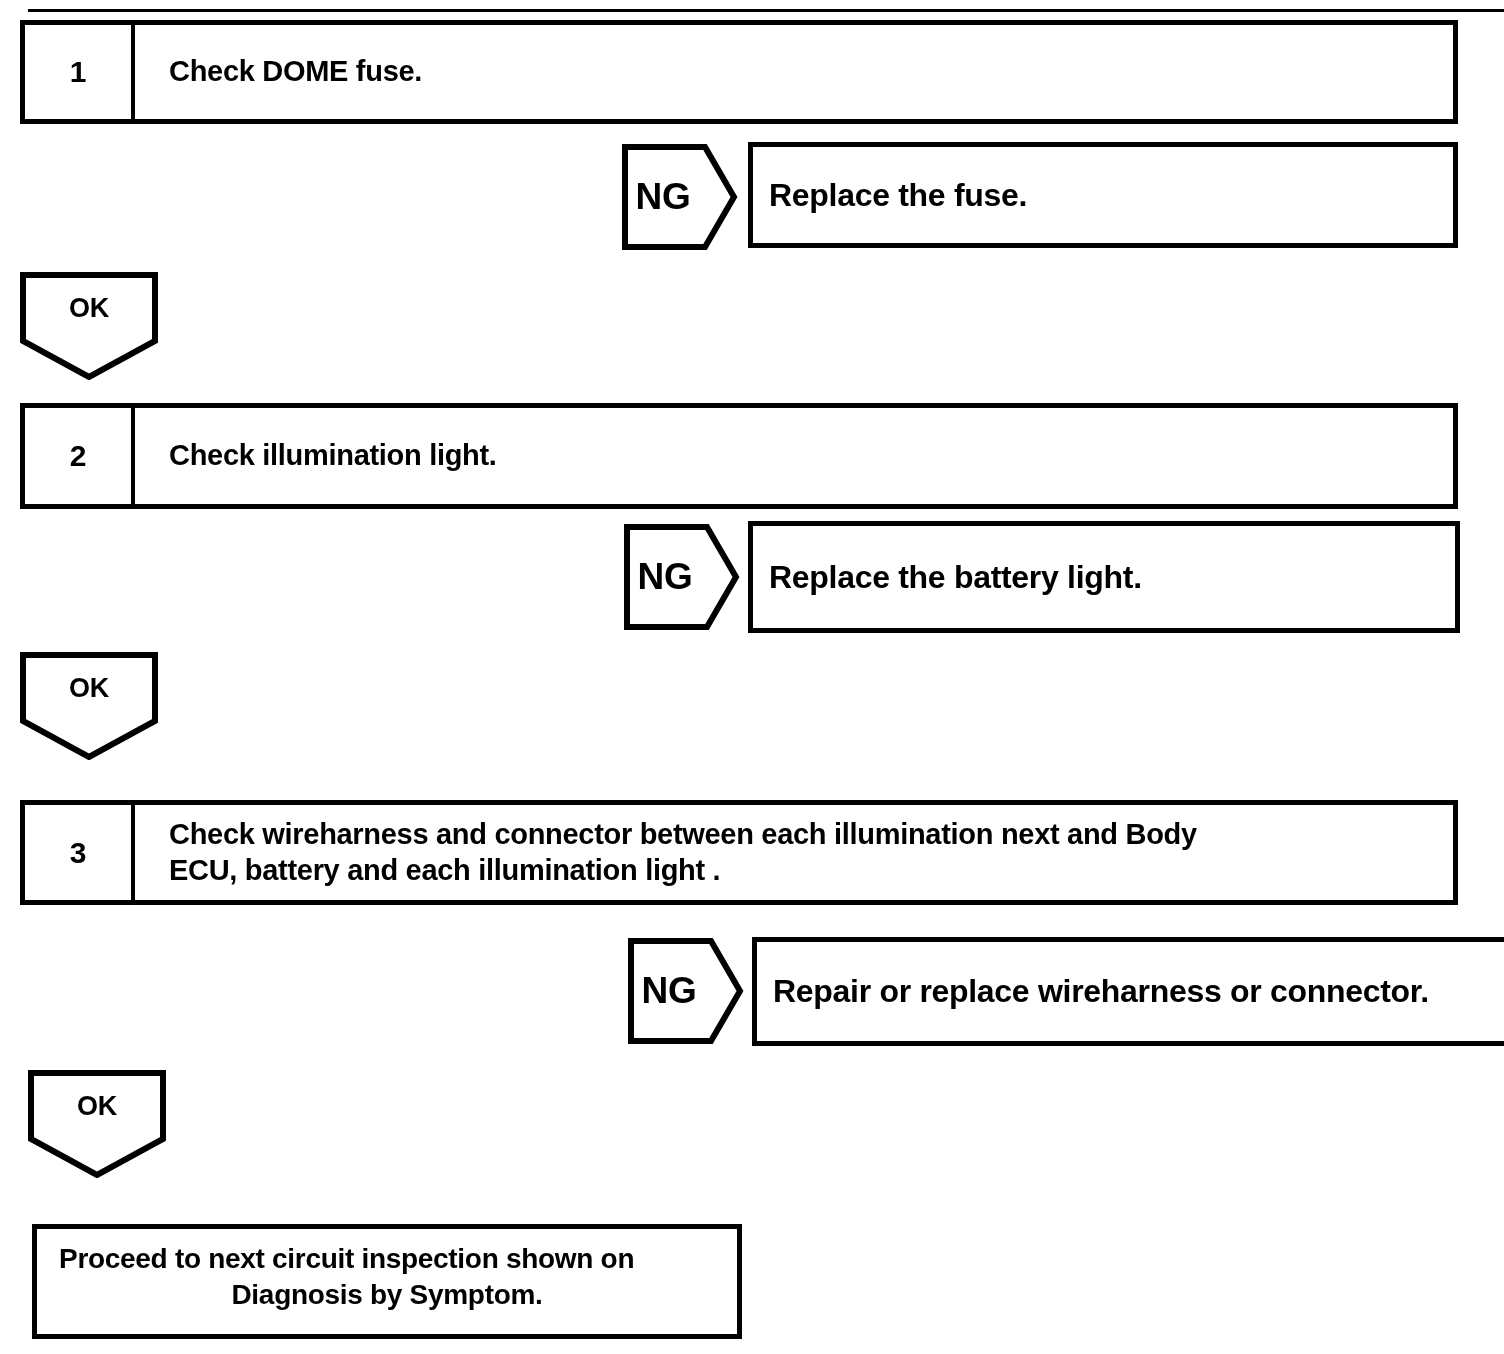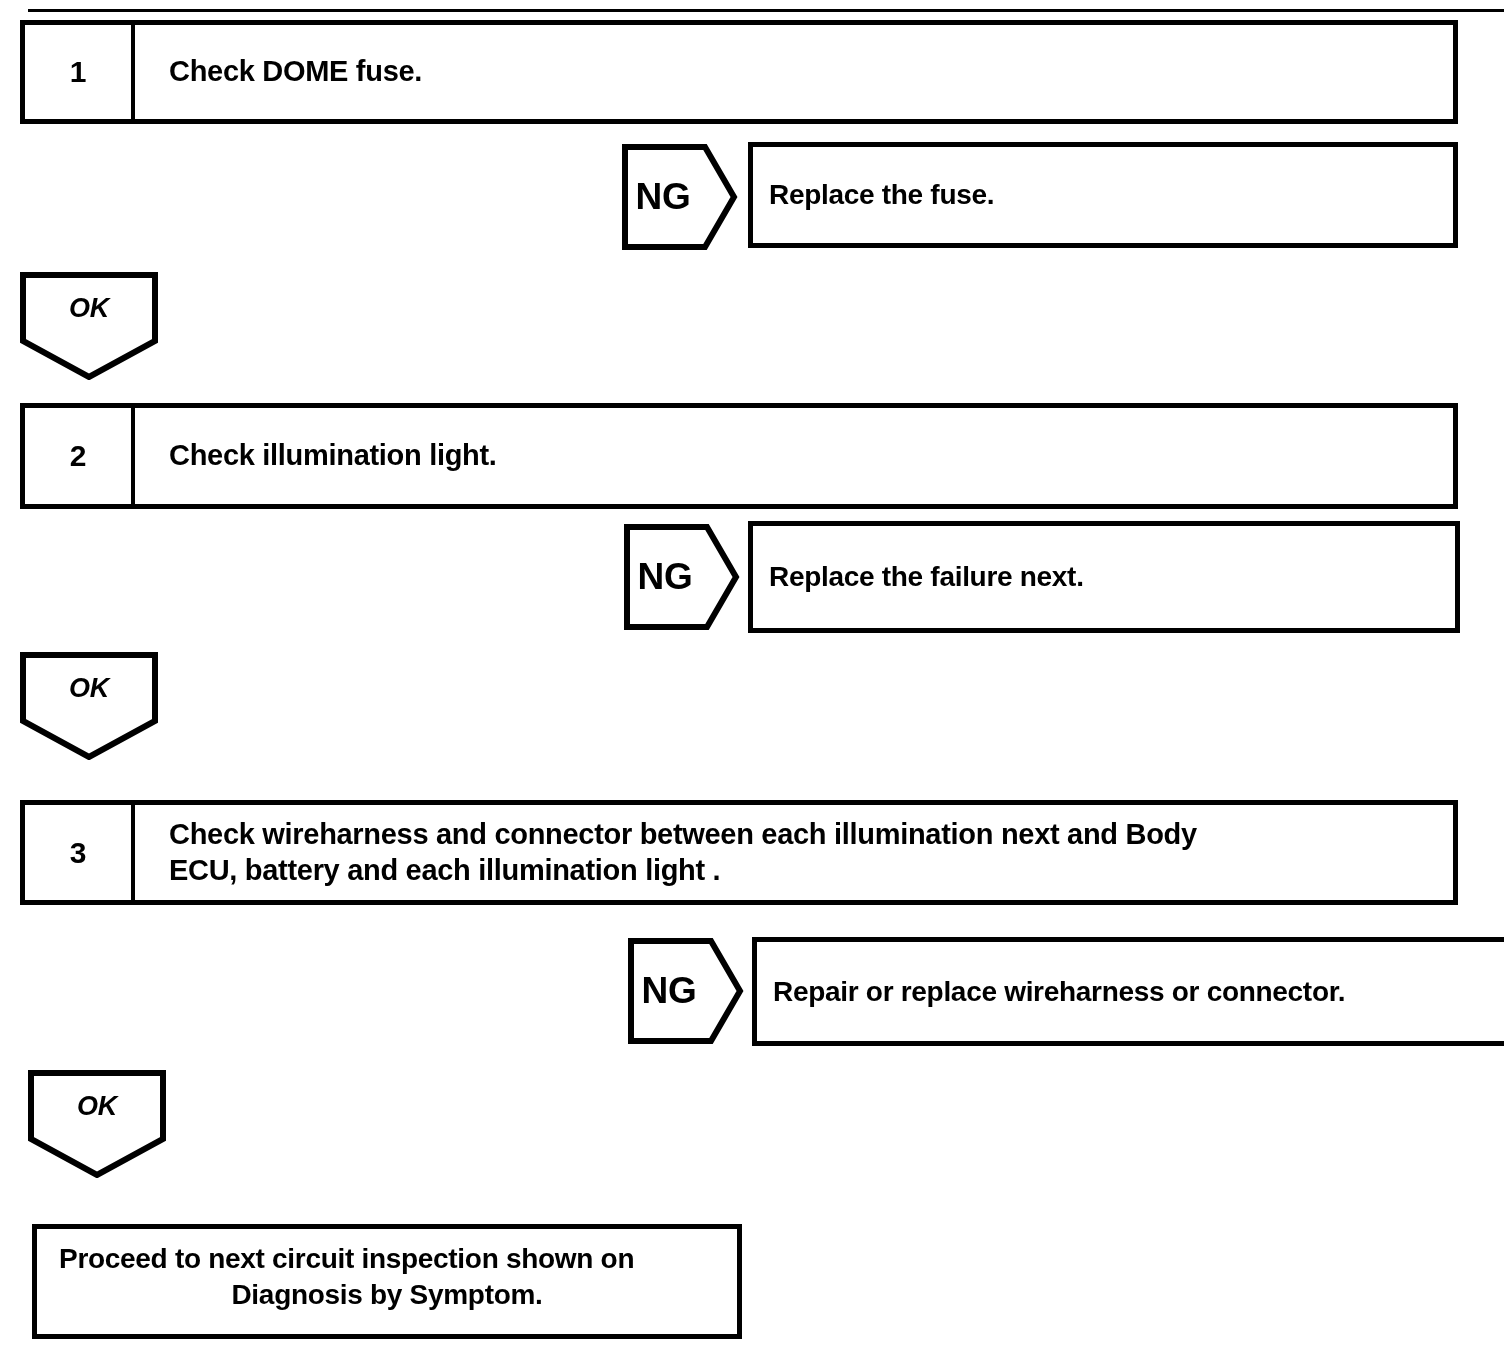--- a/index.html
+++ b/index.html
@@ -43,24 +43,24 @@
   .ng-label {
     position:absolute; left:0; top:0; width:82px; height:100%;
     display:flex; align-items:center; justify-content:center;
     font-size:37px;
   }
   .action-box {
     position:absolute;
     border:5px solid #000; background:#fff;
     display:flex; align-items:center;
     padding:0 16px;
-    font-size:28px;
+    font-size:32px;
     white-space:nowrap;
   }
-  .ok-marker { position:absolute; width:138px; height:108px;font-style:italic; }
+  .ok-marker { position:absolute; width:138px; height:108px; }
   .ok-marker svg { display:block; }
   .ok-label {
     position:absolute; left:0; top:0; width:100%; height:68%;
     display:flex; align-items:center; justify-content:center;
     font-size:27px;
   }
   .shape { fill:#ffffff; stroke:#000000; stroke-width:6; stroke-linejoin:miter; }
   .result-box {
     position:absolute; left:32px; top:1224px;
     width:710px; height:115px;
@@ -114,21 +114,21 @@
 
   <div class="ng-group" style="left:624px; top:524px;">
     <div class="ng-arrow">
       <svg width="116" height="106" viewBox="0 0 116 106" aria-hidden="true">
         <polygon class="shape" points="3,3 83,3 112,53 83,103 3,103"></polygon>
       </svg>
       <span class="ng-label">NG</span>
     </div>
   </div>
   <div class="action-box" style="left:748px; top:521px; width:712px; height:112px;">
-    <span>Replace the failure next.</span>
+    <span>Replace the battery light.</span>
   </div>
 
   <div class="ok-marker" style="left:20px; top:652px;">
     <svg width="138" height="108" viewBox="0 0 138 108" aria-hidden="true">
       <polygon class="shape" points="3,3 135,3 135,69 69,105 3,69"></polygon>
     </svg>
     <span class="ok-label">OK</span>
   </div>
 
   <div class="step-box" style="left:20px; top:800px; width:1438px; height:105px;">

